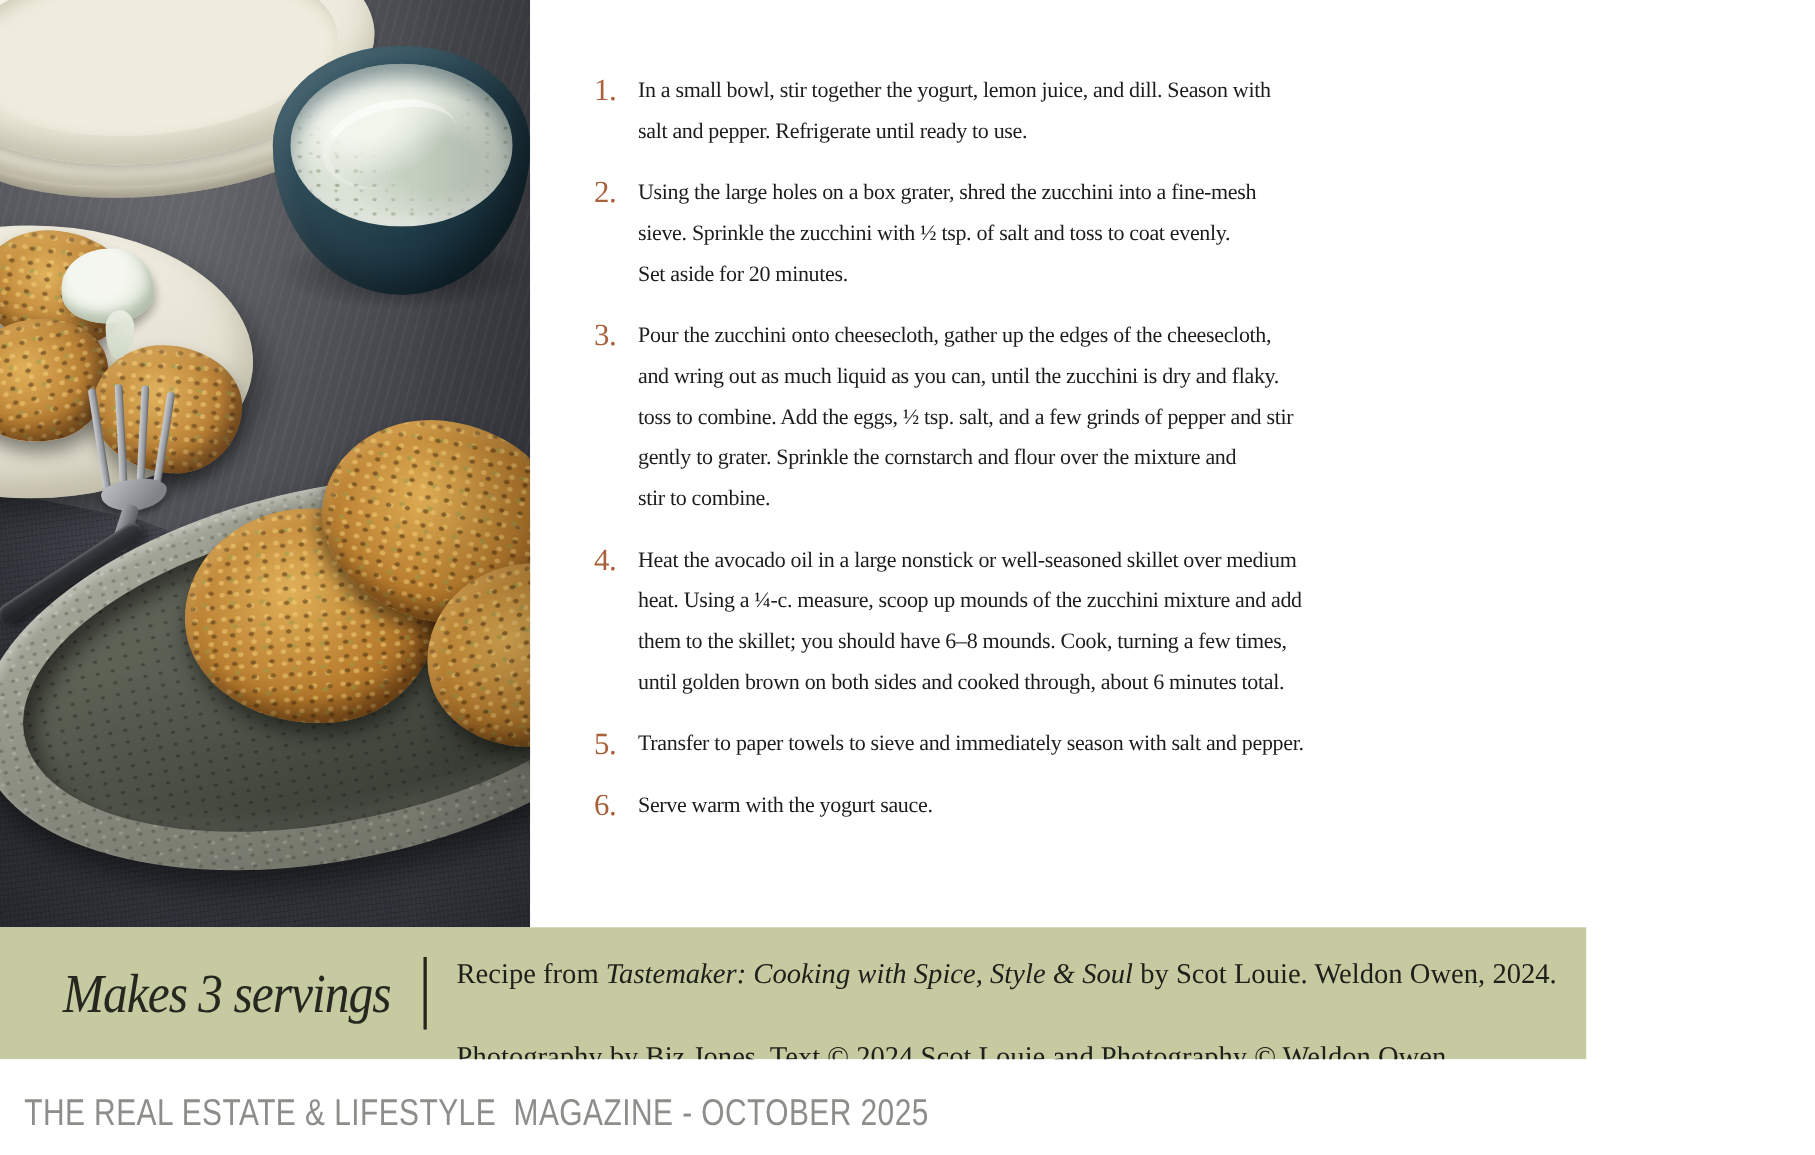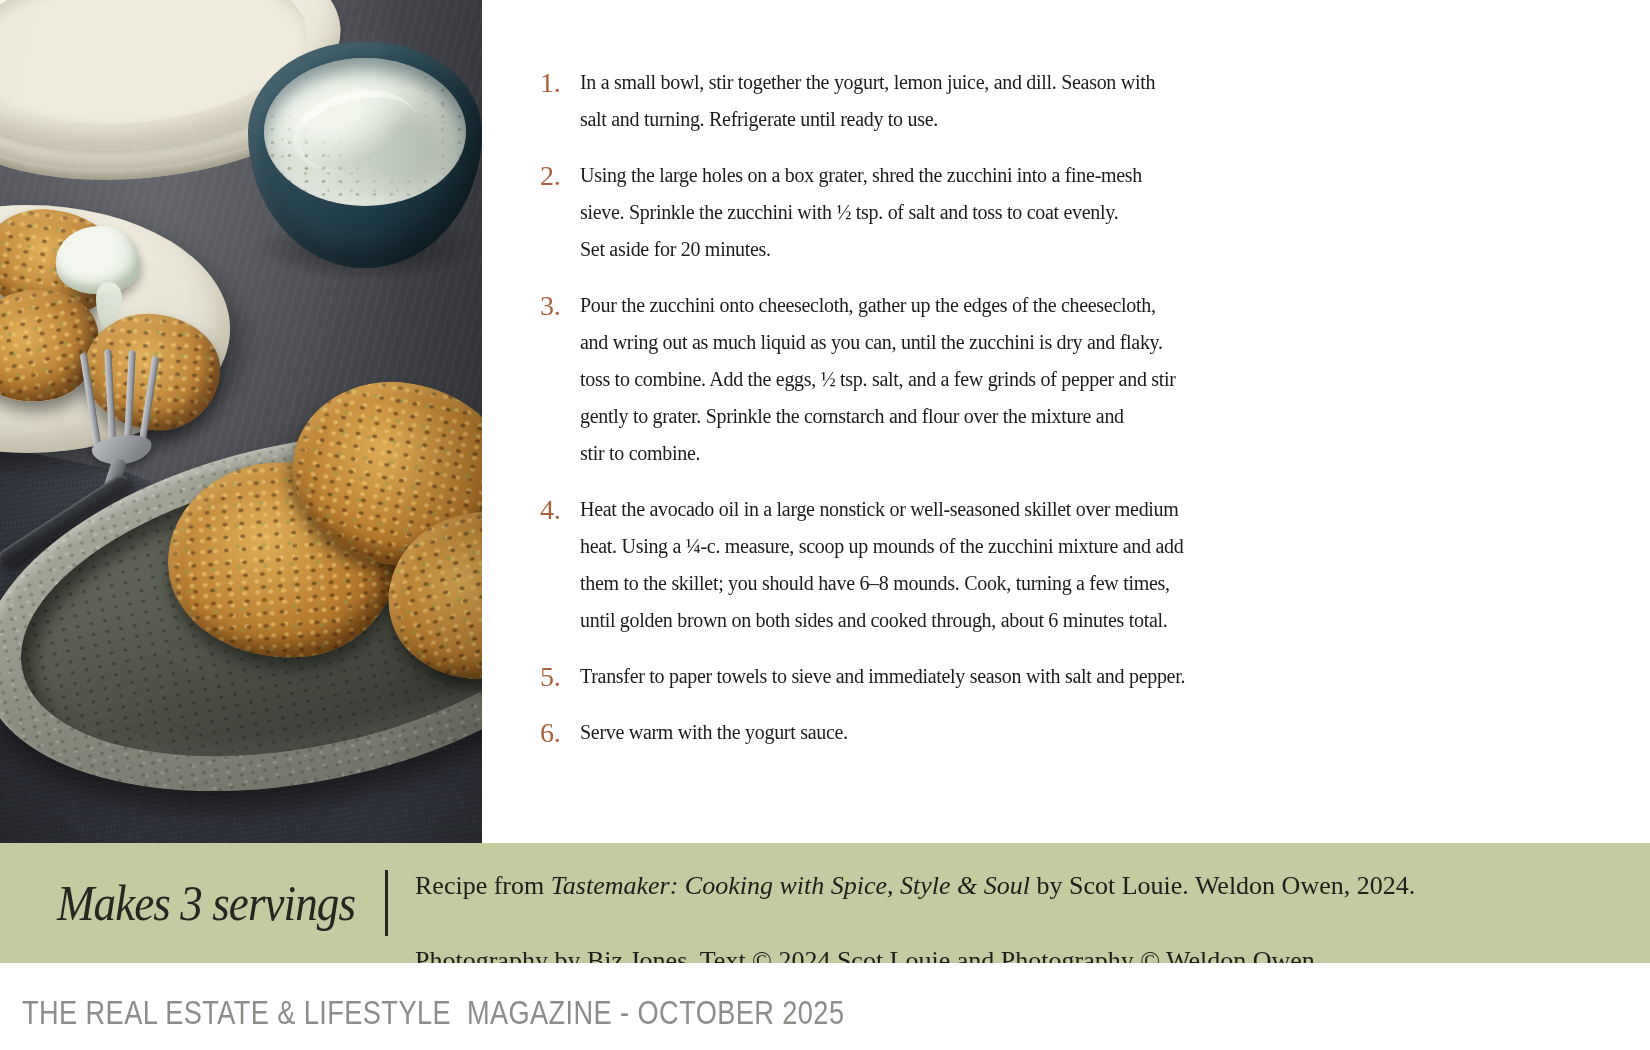--- a/index.html
+++ b/index.html
@@ -124,21 +124,21 @@
   
   .content { position:absolute; left:482px; top:0; width:1168px; height:843px; background:#ffffff; }
   .steps { position:absolute; left:58px; top:64px; }
   .step { display:flex; margin-bottom:19px; }
   .step-num { width:40px; flex:0 0 40px; color:#a8613a;
       font-size:28px; line-height:37px; letter-spacing:-0.3px; }
   .step-body { color:#1c1c1c; }
   .step-line { font-size:20px; line-height:37px; letter-spacing:-0.3px; white-space:nowrap; }
 
   
-  .banner { position:absolute; left:0; top:843px; width:1650px; height:120px;
+  .banner { position:absolute; left:0; top:843px; width:1442px; height:120px;
       background:#c5caa1; display:flex; align-items:center; }
   .servings { margin-left:57px; width:306px; flex:0 0 306px;
       font-style:italic; font-size:50px; color:#26271f; letter-spacing:-1px;
       transform:scaleX(0.9); transform-origin:left center; white-space:nowrap; }
   .divider { width:3px; height:66px; background:#26261f; margin-left:22px; flex:0 0 3px; }
   .attribution { margin-left:27px; color:#20201a; }
   .attribution .line { font-size:26px; line-height:35px; white-space:nowrap;margin-top:40px; }
   .attribution .book-title { font-style:italic; }
 
   
@@ -187,21 +187,21 @@
 
   <div class="vignette"></div>
 </div>
 
 <div class="content">
   <div class="steps" id="steps-list">
       <div class="step">
         <div class="step-num">1.</div>
         <div class="step-body">
           <div class="step-line">In a small bowl, stir together the yogurt, lemon juice, and dill. Season with</div>
-          <div class="step-line">salt and turning. Refrigerate until ready to use.</div>
+          <div class="step-line">salt and pepper. Refrigerate until ready to use.</div>
         </div>
       </div>
       <div class="step">
         <div class="step-num">2.</div>
         <div class="step-body">
           <div class="step-line">Using the large holes on a box grater, shred the zucchini into a fine-mesh</div>
           <div class="step-line">sieve. Sprinkle the zucchini with ½ tsp. of salt and toss to coat evenly.</div>
           <div class="step-line">Set aside for 20 minutes.</div>
         </div>
       </div>

